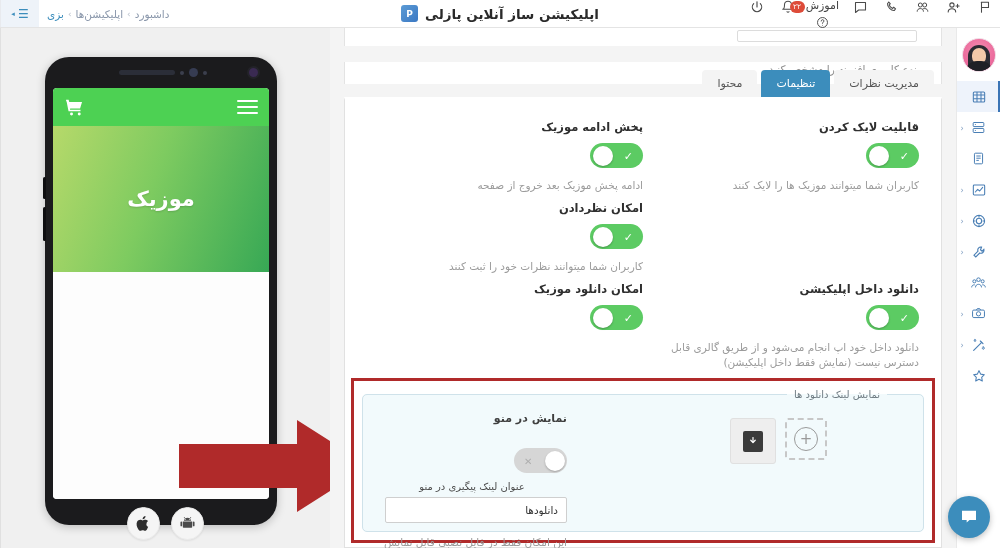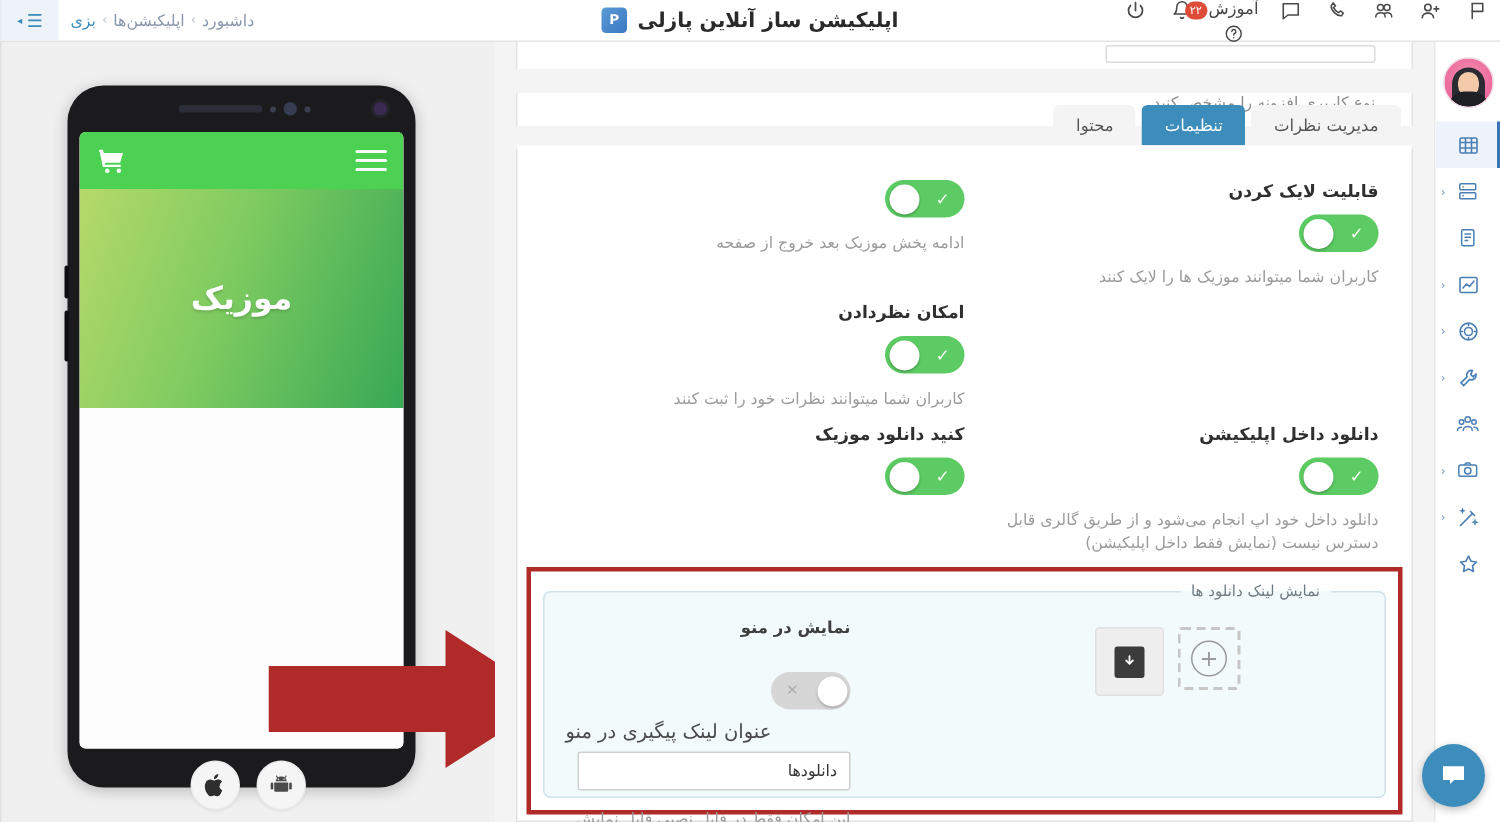--- a/index.html
+++ b/index.html
@@ -195,21 +195,21 @@
   }
   .file-box {
     width: 46px; height: 46px; background: #eeeeee; border: 1px solid #e0e0e0; border-radius: 3px;
     display: flex; align-items: center; justify-content: center; cursor: pointer;
   }
   .file-icon {
     width: 20px; height: 21px; background: #3b3b3b; border-radius: 2px;
     display: flex; align-items: center; justify-content: center; color: #fff; font-size: 11px;
     position: relative;
   }
-  .field-label { font-size: 13px; color: #4a4a4a; margin: 8px 0 5px; text-align: left; }
+  .field-label { font-size: 10px; color: #4a4a4a; margin: 8px 0 5px; text-align: center; }
   .text-input {
     width: 182px; height: 26px; border: 1px solid #cfcfcf; border-radius: 2px;
     background: #fff; font-size: 10.5px; color: #333; padding: 0 8px; text-align: right;
     font-family: "DejaVu Sans", "Liberation Sans", sans-serif; direction: rtl; outline: none;
   }
   .field-hint { font-size: 10.5px; color: #9b9b9b; text-align: right; margin-top: 13px; }
 
   
   .preview {
     position: absolute; top: 28px; left: 0; width: 330px; height: 520px;
@@ -473,20 +473,21 @@
           <div class="setting col-left">
             <div class="s-label">قابلیت لایک کردن</div>
             <div class="toggle on">
               <span class="mark">✓</span>
               <span class="knob"></span>
             </div>
             <div class="s-desc">کاربران شما میتوانند موزیک ها را لایک کنند</div>
           </div>
 
           <div class="setting col-right">
+            <div class="s-label">پخش ادامه موزیک</div>
             <div class="toggle on">
               <span class="mark">✓</span>
               <span class="knob"></span>
             </div>
             <div class="s-desc">ادامه پخش موزیک بعد خروج از صفحه</div>
           </div>
 
           <div class="setting col-left"></div>
 
           <div class="setting col-right">
@@ -501,21 +502,21 @@
           <div class="setting col-left">
             <div class="s-label">دانلود داخل اپلیکیشن</div>
             <div class="toggle on">
               <span class="mark">✓</span>
               <span class="knob"></span>
             </div>
             <div class="s-desc">دانلود داخل خود اپ انجام می‌شود و از طریق گالری قابل دسترس نیست (نمایش فقط داخل اپلیکیشن)</div>
           </div>
 
           <div class="setting col-right">
-            <div class="s-label">کنید دانلود موزیک</div>
+            <div class="s-label">امکان دانلود موزیک</div>
             <div class="toggle on">
               <span class="mark">✓</span>
               <span class="knob"></span>
             </div>
           </div>
         </div>
 
         <div class="highlight-box">
           <fieldset class="fs">
             <legend>نمایش لینک دانلود ها</legend>

